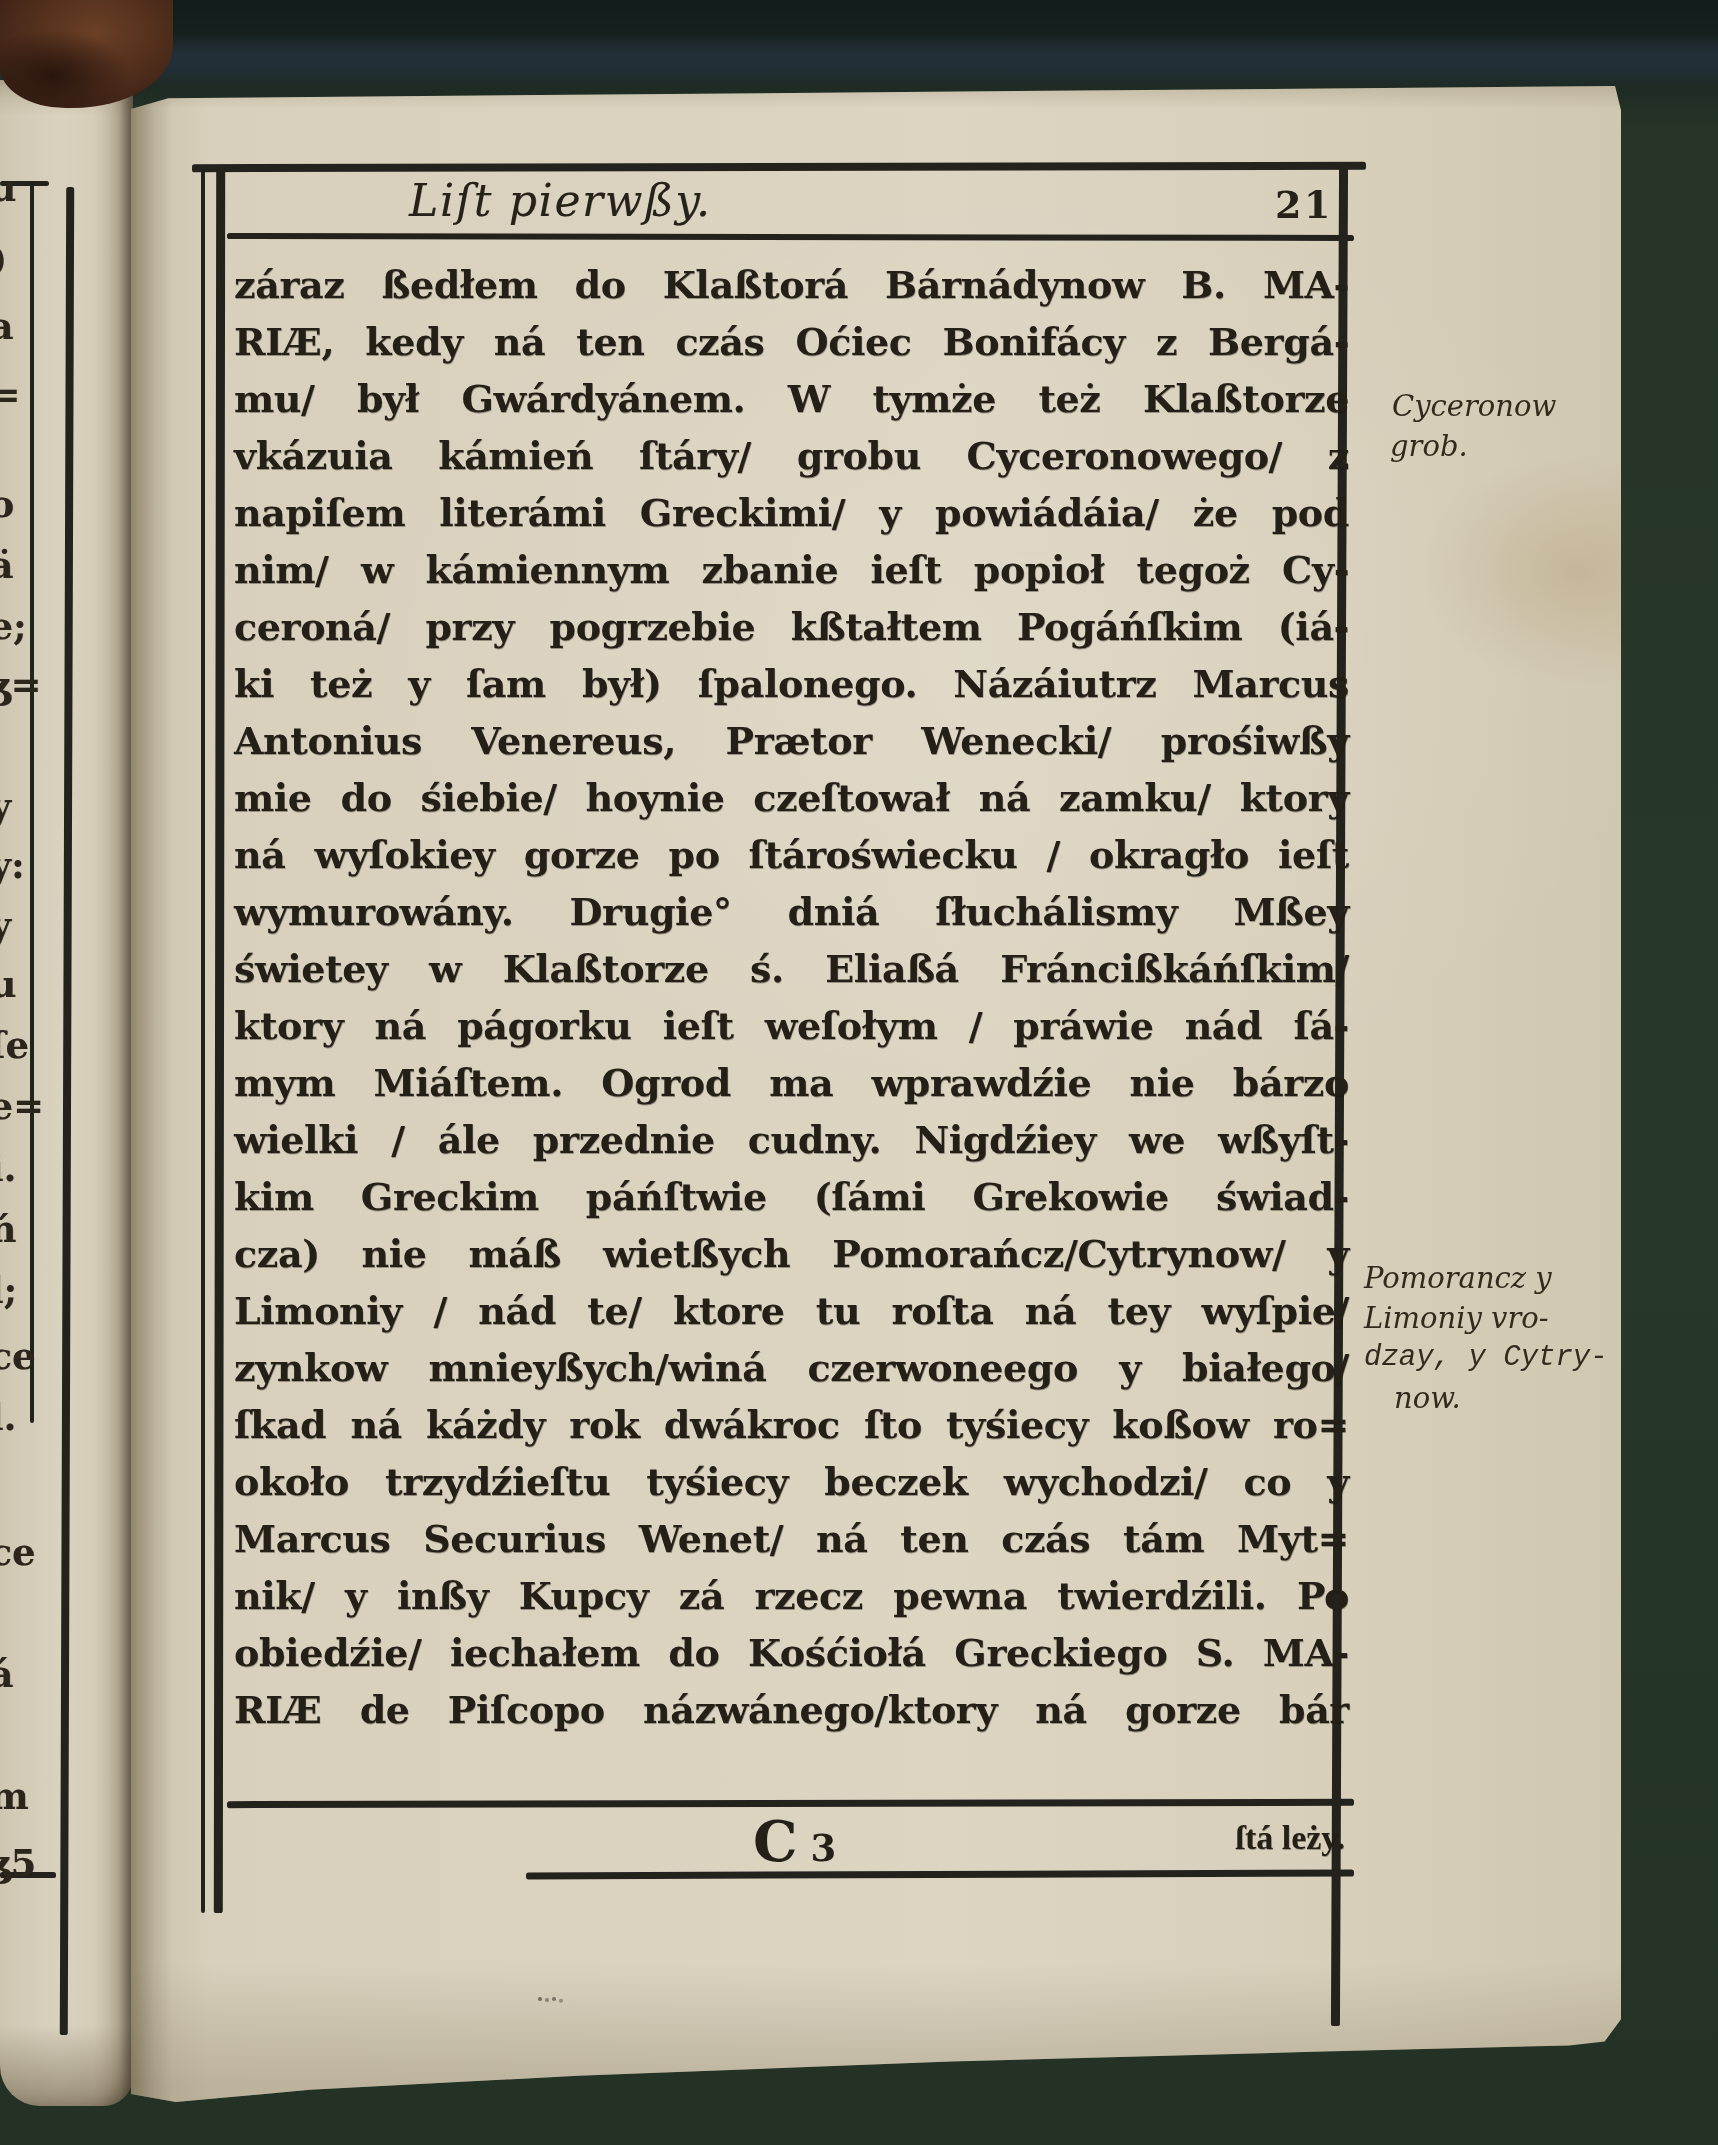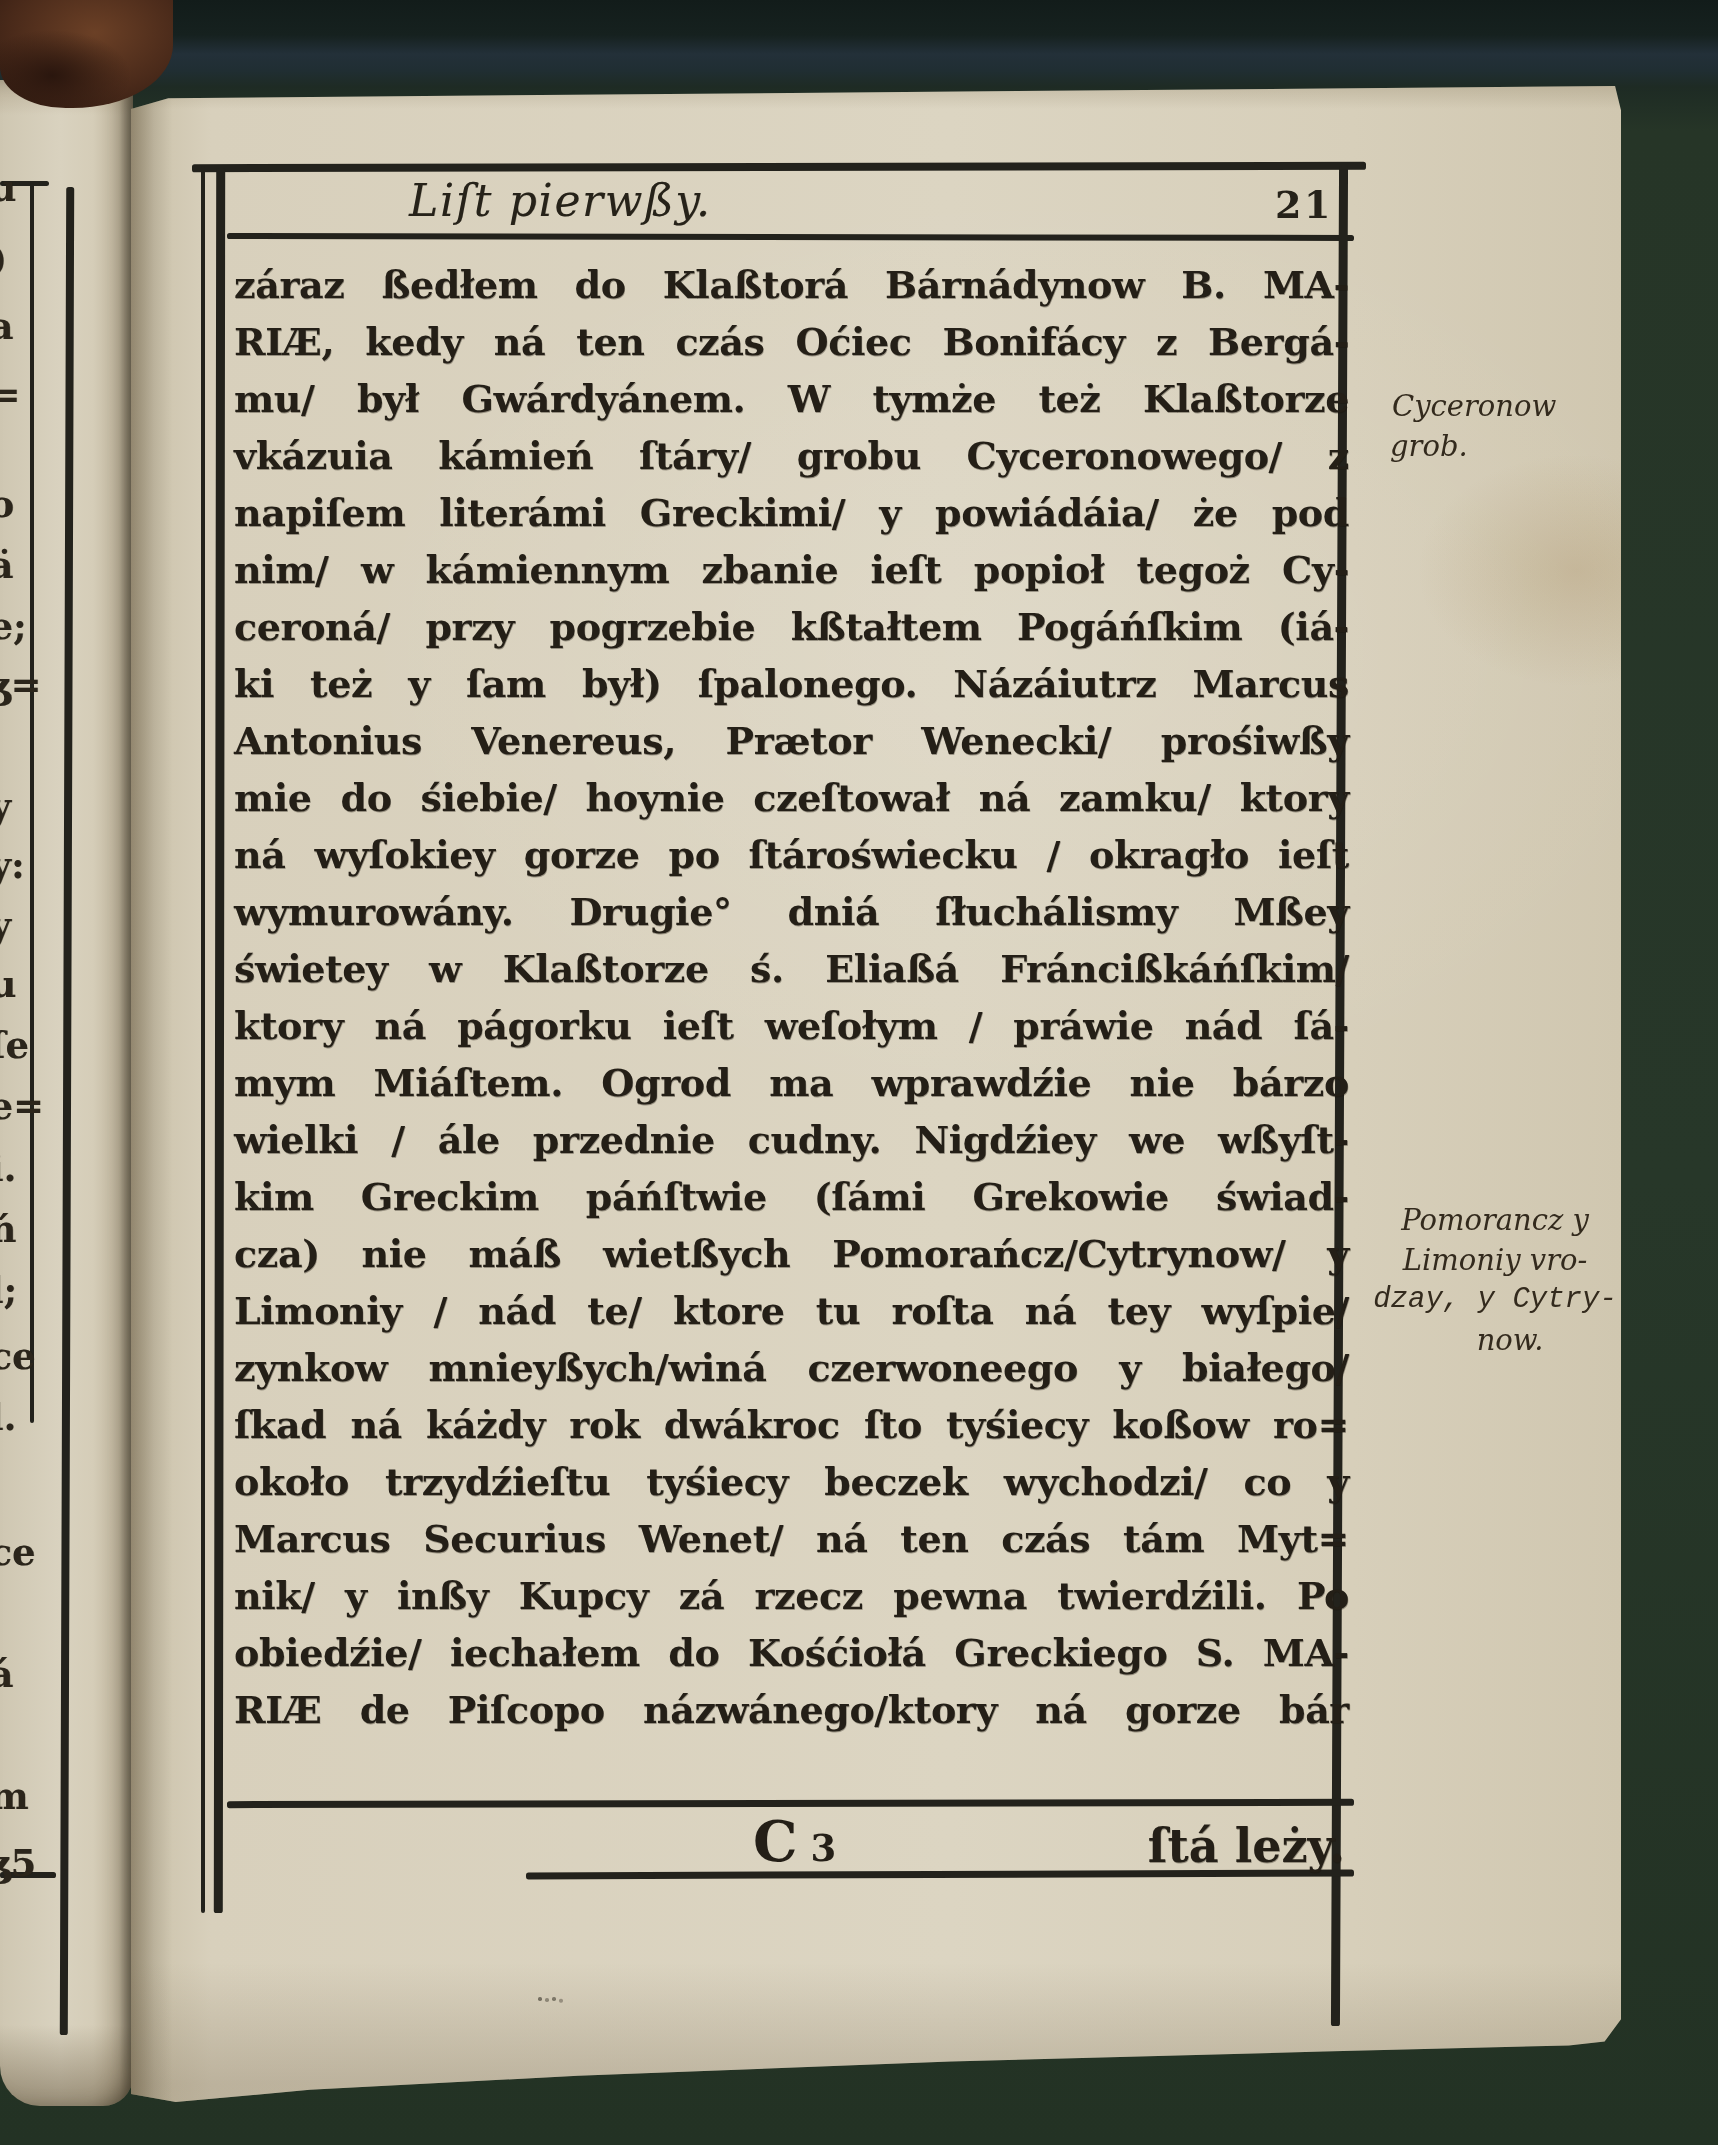--- a/index.html
+++ b/index.html
@@ -74,21 +74,21 @@
     letter-spacing:-0.4px;word-spacing:2.6px;color:#241f17;
     text-align:justify;text-align-last:justify;white-space:nowrap;overflow:visible;
     text-shadow:0.5px 0.5px 0 rgba(25,20,12,.35);
   }
   .margin-note{position:absolute;left:1233px;width:262px;font-style:italic;
     font-size:29px;line-height:40px;color:#332a1d;}
   .mline{white-space:nowrap;}
   .sig{position:absolute;left:622px;top:1722px;font-size:37px;font-weight:700;}
   .sig::first-letter{font-size:56px;}
   .catch{position:absolute;left:961px;top:1733px;width:253px;text-align:right;
-    font-size:46px;font-weight:700;text-shadow:0.5px 0.5px 0 rgba(25,20,12,.35);}
+    font-size:34px;font-weight:700;text-shadow:0.5px 0.5px 0 rgba(25,20,12,.35);font-family:Liberation Serif, serif;}
   .smudge{position:absolute;left:407px;top:1911px;width:3.5px;height:3.5px;border-radius:50%;
     background:rgba(40,35,25,.55);
     box-shadow:7px 0.9px 0 rgba(40,35,25,.4),14px 0 0 rgba(40,35,25,.5),21px 1.7px 0 rgba(40,35,25,.35);}
 </style>
 </head>
 <body>
 
 <div class="scene">
 
   <div class="binding"></div>
@@ -166,21 +166,21 @@
         <div class="tline">nik/ y inßy Kupcy zá rzecz pewna twierdźili. Po</div>
         <div class="tline">obiedźie/ iechałem do Kośćiołá Greckiego S. MA-</div>
         <div class="tline">RIÆ de Piſcopo názwánego/ktory ná gorze bár</div>
       </div>
 
     <div id="margin-notes">
         <div class="margin-note" style="top: 300px;">
           <div class="mline" style="padding-left: 0px; margin-left: 28px;">Cyceronow</div>
           <div class="mline" style="padding-left: 26px;">grob.</div>
         </div>
-        <div class="margin-note" style="top: 1114px; text-align: center;">
+        <div class="margin-note" style="top: 1172px;">
           <div class="mline" style="padding-left: 0px;">Pomorancz y</div>
           <div class="mline" style="padding-left: 0px;">Limoniy vro-</div>
           <div class="mline" style="padding-left: 0px; font-family: Liberation Mono, monospace;">dzay, y Cytry-</div>
           <div class="mline" style="padding-left: 30px;">now.</div>
         </div>
       </div>
 
     <div class="sig">C 3</div>
     <div class="catch">ſtá leży.</div>
 

